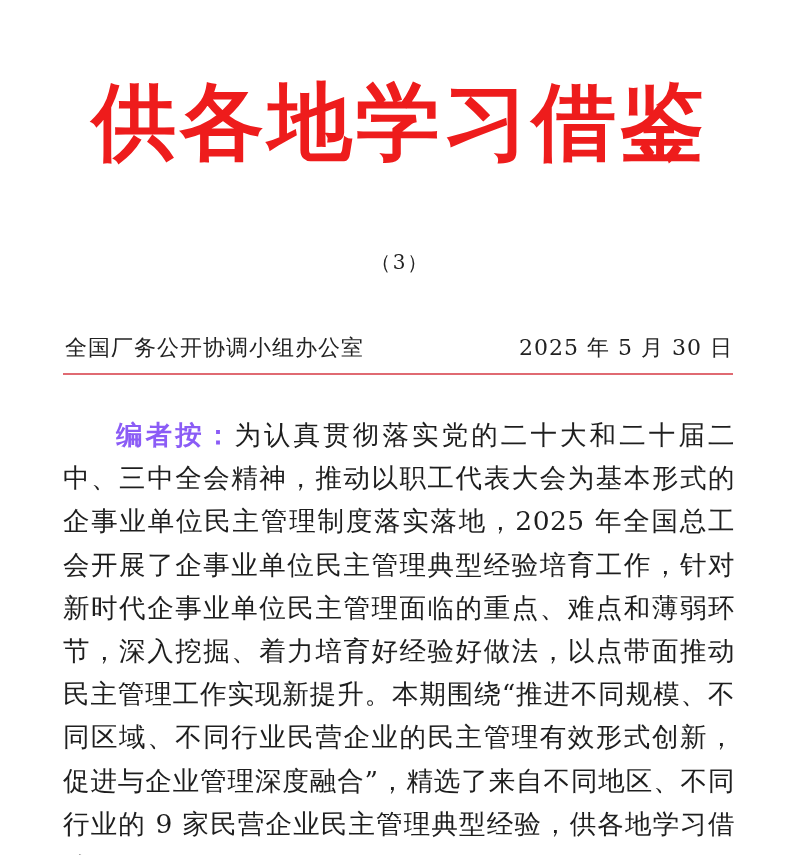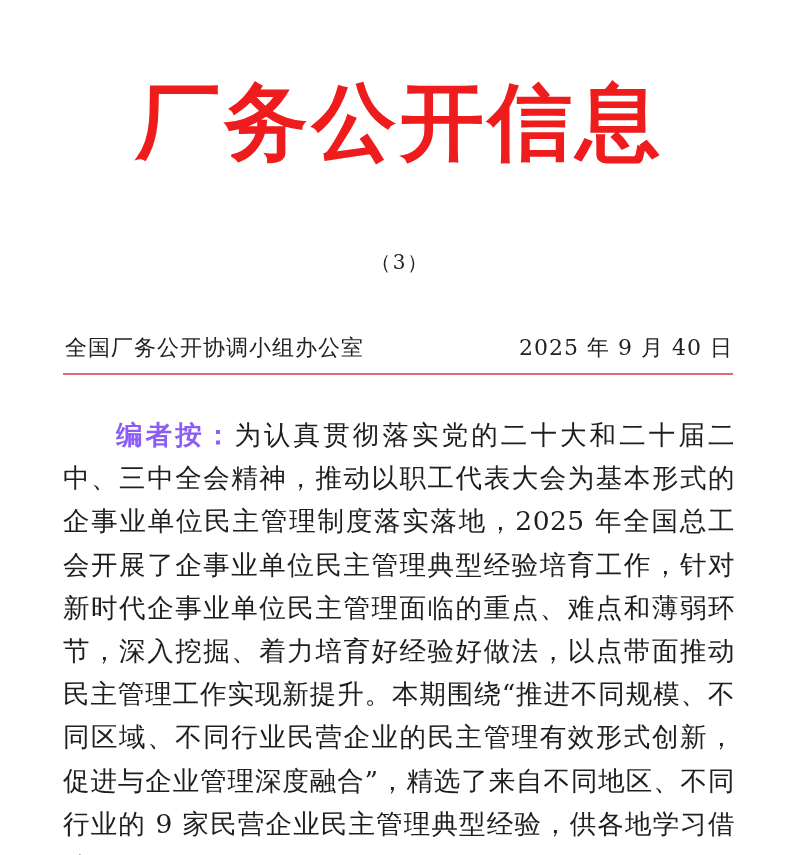--- a/index.html
+++ b/index.html
@@ -79,24 +79,24 @@
   }
   .editor-note .note-label {
     font-weight: bold;
     font-family: "DejaVu Sans", "Liberation Sans", sans-serif;
     color: #8b5cf6;
   }
 </style>
 </head>
 <body>
 
-<div class="masthead-title">厂务公开信息</div>
+<div class="masthead-title">供各地学习借鉴</div>
 
 <div class="issue-number">（3）</div>
 
 <div class="meta-row">
   <span class="meta-issuer">全国厂务公开协调小组办公室</span>
-  <span class="meta-date">2025 年 9 月 40 日</span>
+  <span class="meta-date">2025 年 5 月 30 日</span>
 </div>
 
 <div class="red-rule"></div>
 
 <div class="editor-note"><span class="note-label">编者按：</span><span>为认真贯彻落实党的二十大和二十届二中、三中全会精神，推动以职工代表大会为基本形式的企事业单位民主管理制度落实落地，2025 年全国总工会开展了企事业单位民主管理典型经验培育工作，针对新时代企事业单位民主管理面临的重点、难点和薄弱环节，深入挖掘、着力培育好经验好做法，以点带面推动民主管理工作实现新提升。本期围绕“推进不同规模、不同区域、不同行业民营企业的民主管理有效形式创新，促进与企业管理深度融合”，精选了来自不同地区、不同行业的 9 家民营企业民主管理典型经验，供各地学习借鉴。</span></div>
 
 </body></html>

